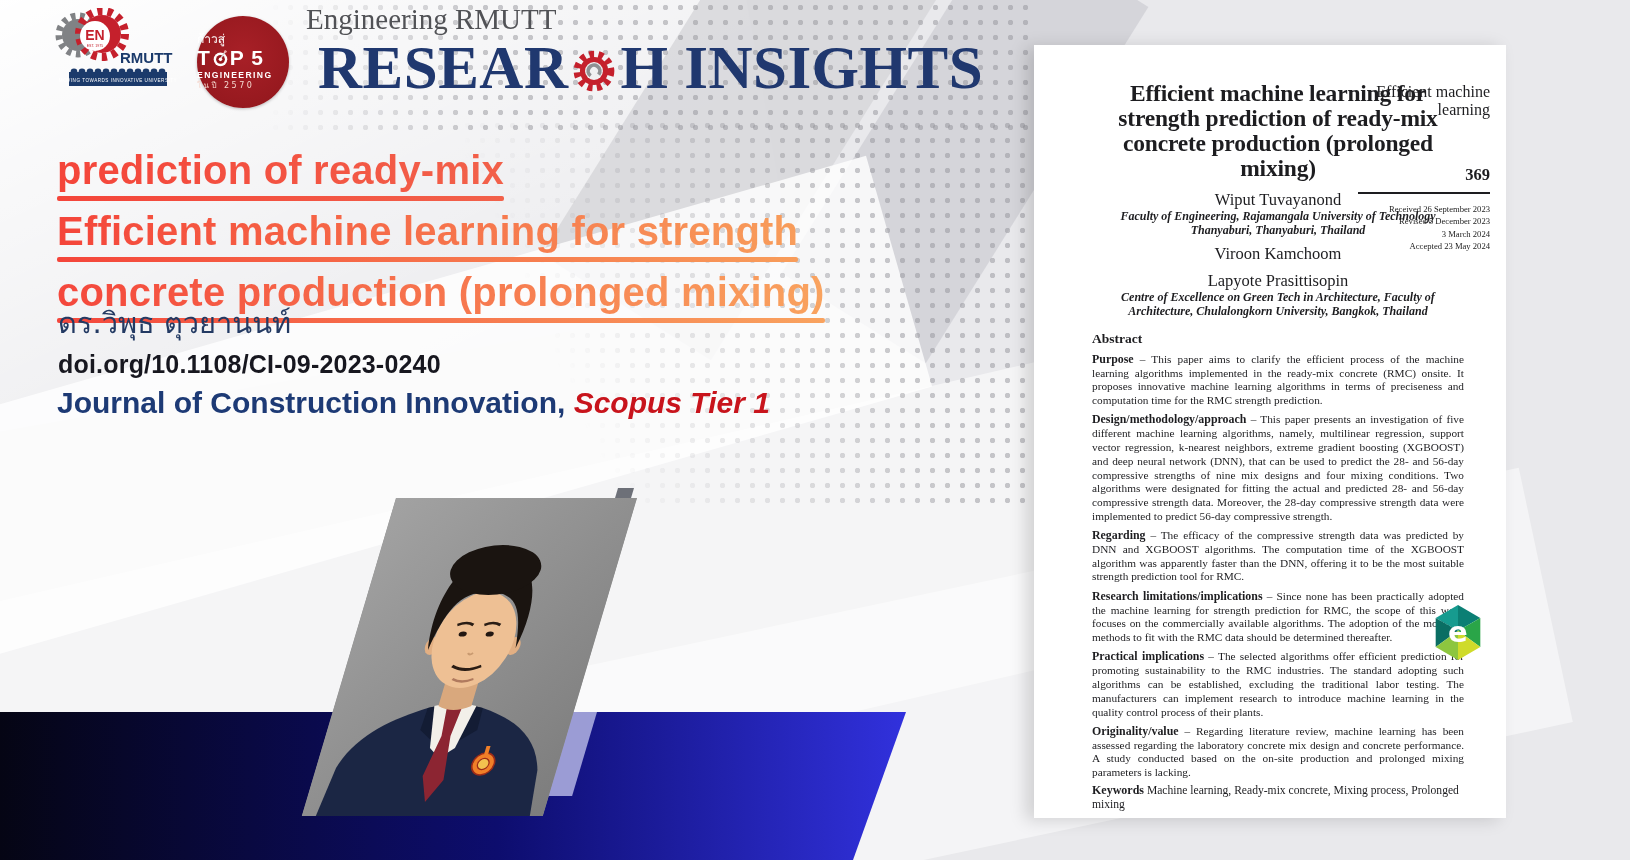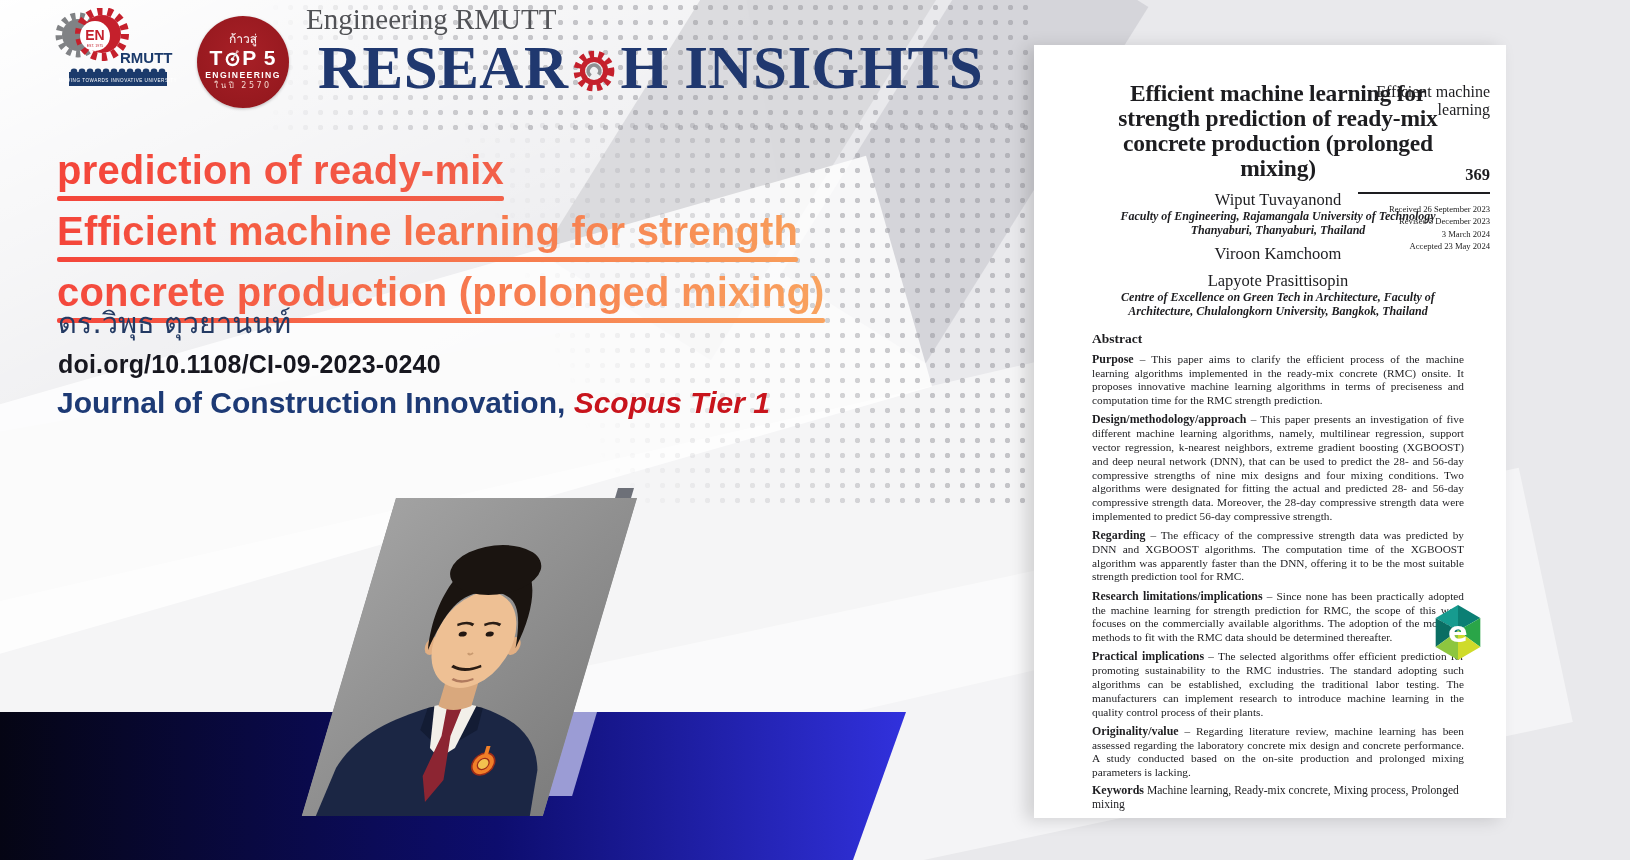--- a/index.html
+++ b/index.html
@@ -34,21 +34,21 @@
   .gray-sliver { position:absolute; left:618px; top:488px; width:16px; height:42px;
     background:#6d7078; transform:skewX(-16.5deg); transform-origin:top left; }
   
   .photo { position:absolute; left:396px; top:498px; width:241px; height:318px;
     transform:skewX(-16.5deg); transform-origin:top left; overflow:hidden; background:#8f8f8f; }
   .photo svg { display:block; width:100%; height:100%; }
   
   .logo-en { position:absolute; left:50px; top:8px; width:132px; height:86px; }
   .badge-top5 { position:absolute; left:197px; top:16px; width:92px; height:92px; border-radius:50%;
     background:radial-gradient(circle at 50% 42%, #a82027 0%, #97191f 70%, #8c151b 100%);
-    color:#fff; display:flex; flex-direction:column; align-items:center; justify-content:center;
+    color:#fff; display:flex; flex-direction:column; align-items:flex-start; justify-content:center;
     text-align:center; line-height:1.05; box-shadow:0 1px 3px rgba(0,0,0,.25); }
   .b-thai1 { font-size:12px; font-family:"DejaVu Sans","Liberation Sans",sans-serif; }
   .b-top { display:flex; align-items:center; font-weight:bold; font-size:21px; letter-spacing:1px; margin-top:1px; }
   .b-top svg { margin:0 1px; }
   .b-eng { font-size:8.6px; font-weight:bold; letter-spacing:1.4px; margin-top:2px; }
   .b-thai2 { font-size:8px; letter-spacing:2.5px; margin-top:2px; font-family:"DejaVu Sans","Liberation Sans",sans-serif; color:#f5d9d0; }
   .brand-small { position:absolute; left:306px; top:3px; font-family:"Liberation Serif","DejaVu Serif",serif;
     font-size:29px; color:#515256; }
   .brand-main { position:absolute; left:318px; top:33px; display:flex; align-items:center;
     font-family:"Liberation Serif","DejaVu Serif",serif; font-weight:bold; font-size:61px;

